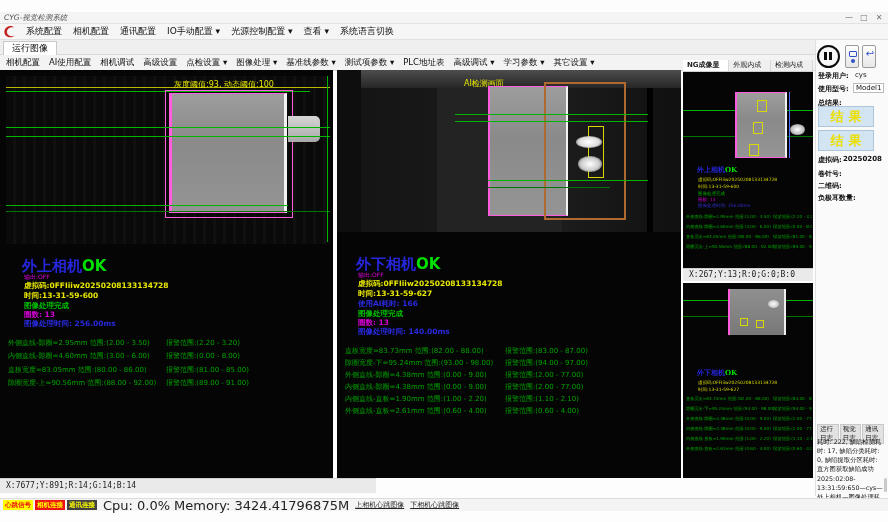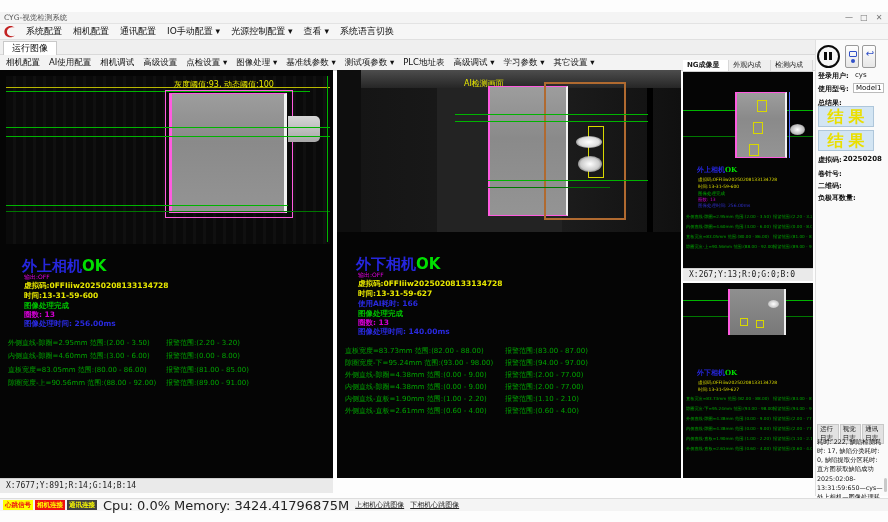--- a/index.html
+++ b/index.html
@@ -3,21 +3,21 @@
 <meta charset="utf-8">
 <style>
   * { margin:0; padding:0; box-sizing:border-box; }
   html,body { width:888px; height:522px; background:#fff; overflow:hidden;
               font-family:"DejaVu Sans","Liberation Sans",sans-serif; }
   .app { position:relative; width:888px; height:522px; background:#fdfdfd; }
   .abs { position:absolute; }
 
   
   .titlebar { left:0; top:12px; width:888px; height:12px; background:#f4f4f4; border-bottom:1px solid #e3e3e3; }
-  .title-text { left:4px; top:1px; font-size:7.5px; color:#555; }
+  .title-text { left:4px; top:1px; font-size:7.5px; color:#555;font-style:italic; }
   .winctl { top:0px; width:14px; height:11px; text-align:center; font-size:8px; color:#777; line-height:11px; cursor:default; }
   .menubar { left:0; top:24px; width:888px; height:16px; background:#f6f6f6; border-bottom:1px solid #e0e0e0; display:flex; align-items:center; }
   .logo { margin-left:3px; margin-right:8px; width:15px; height:14px; }
   .menu-item { font-size:9px; color:#111; margin-right:11px; cursor:default; }
   .tabrow { left:0; top:40px; width:888px; height:15px; background:#efefef; border-bottom:1px solid #d9d9d9; }
   .tab-active { left:3px; top:1px; height:14px; padding:0 8px; background:#fff; border:1px solid #c9c9c9; border-bottom:none; font-size:9px; color:#111; line-height:13px; }
   .toolbar { left:0; top:55px; width:888px; height:16px; background:#f3f3f3; border-bottom:1px solid #d5d5d5; display:flex; align-items:center; padding-left:6px; }
   .tool-item { font-size:8.5px; color:#111; margin-right:9px; white-space:nowrap; cursor:default; }
 
   
@@ -58,21 +58,21 @@
   
   .rv-tabs { left:683px; top:60px; width:130px; height:12px; background:#efefef; border-bottom:1px solid #cfcfcf; display:flex; }
   .rv-tab { font-size:7px; color:#222; padding:0 4px; line-height:11px; border-right:1px solid #d8d8d8; }
   .rv-tab.active { background:#fff; font-weight:bold; }
 
   
   .cp { left:815px; top:40px; width:73px; height:456px; background:#fafafa; border-left:1px solid #e0e0e0; }
   .cp-label { position:absolute; font-size:7px; color:#111; font-weight:bold; white-space:nowrap; }
   .cp-value { position:absolute; font-size:7px; color:#111; white-space:nowrap; }
   .resultbox { position:absolute; left:818px; width:56px; height:21px; background:#d3e5f3; border:1px solid #aec6da;
-               color:#eadf00; font-weight:bold; font-size:16px; text-align:center; line-height:20px; letter-spacing:5px; padding-left:5px; }
+               color:#eadf00; font-weight:bold; font-size:13px; text-align:center; line-height:20px; letter-spacing:5px; padding-left:5px; }
   .pausebtn { left:817px; top:45px; width:23px; height:23px; border:2.5px solid #0a0a0a; border-radius:50%; background:#f6f6f6; }
   .pbar { position:absolute; top:5px; width:3px; height:8px; background:#0a0a0a; }
   .sqbtn { top:45px; width:14px; height:23px; border:1px solid #9a9a9a; border-radius:2px; background:linear-gradient(180deg,#fefefe,#e7e7e7); }
   .logtab { font-size:6.5px; color:#111; background:#e2e2e2; border:1px solid #c8c8c8; padding:0 2px; line-height:9px; margin-right:1px; }
   .logtext { position:absolute; left:817px; top:437px; width:66px; font-size:6.3px; color:#111; line-height:1.45; }
 
   
   .statusbar { left:0; top:498px; width:888px; height:13px; background:#f4f4f4; border-top:1px solid #ddd; display:flex; align-items:center; padding-left:3px; }
   .badge { font-size:6.5px; font-weight:bold; padding:0.5px 2px; margin-right:2px; white-space:nowrap; }
   .sb-text { font-size:13px; color:#222; margin-left:4px; white-space:nowrap; }
@@ -144,21 +144,21 @@
   <span class="abs sub-magenta" style="left:24px;top:273px;">输出:OFF</span>
   <span class="abs info-y" style="left:24px;top:281px;">虚拟码:0FFIiiw20250208133134728</span>
   <span class="abs info-y" style="left:24px;top:291px;">时间:13-31-59-600</span>
   <span class="abs info-g" style="left:24px;top:301px;">图像处理完成</span>
   <span class="abs info-m" style="left:24px;top:310px;">圈数: 13</span>
   <span class="abs info-b" style="left:24px;top:319px;">图像处理时间: 256.00ms</span>
   <div class="mrow" style="left:8px;top:338px;"><span>外侧直线-隙圈=2.95mm 范围:(2.00 - 3.50)</span><span class="malarm">报警范围:(2.20 - 3.20)</span></div>
   <div class="mrow" style="left:8px;top:351px;"><span>内侧直线-隙圈=4.60mm 范围:(3.00 - 6.00)</span><span class="malarm">报警范围:(0.00 - 8.00)</span></div>
   <div class="mrow" style="left:8px;top:365px;"><span>直板宽度=83.05mm 范围:(80.00 - 86.00)</span><span class="malarm">报警范围:(81.00 - 85.00)</span></div>
   <div class="mrow" style="left:8px;top:378px;"><span>隙圈宽度-上=90.56mm 范围:(88.00 - 92.00)</span><span class="malarm">报警范围:(89.00 - 91.00)</span></div>
-  <div class="abs coordbar" style="left:0;top:478px;width:333px;height:15px;">X:7677;Y:891;R:14;G:14;B:14</div>
+  <div class="abs coordbar" style="left:0;top:478px;width:376px;height:15px;">X:7677;Y:891;R:14;G:14;B:14</div>
 
   <div class="abs blackpanel" style="left:337px;top:70px;width:344px;height:408px;">
     <div class="abs" style="left:0;top:0;width:344px;height:162px;background:#0e0e0e;"></div>
     <div class="abs" style="left:24px;top:0;width:320px;height:18px;background:linear-gradient(180deg,#4d4d4d,#262626);"></div>
     <div class="abs machineleft" style="left:24px;top:18px;width:320px;height:144px;"></div>
     <div class="abs" style="left:100px;top:18px;width:125px;height:144px;background:#232323;"></div>
     <div class="abs" style="left:310px;top:18px;width:6px;height:144px;background:#000;"></div>
   </div>
   <span class="abs overlay-y" style="left:464px;top:78px;">AI检测画面</span>
   <div class="abs battery" style="left:488px;top:86px;width:80px;height:130px;border-left-width:2px;border-right-width:2px;"></div>

